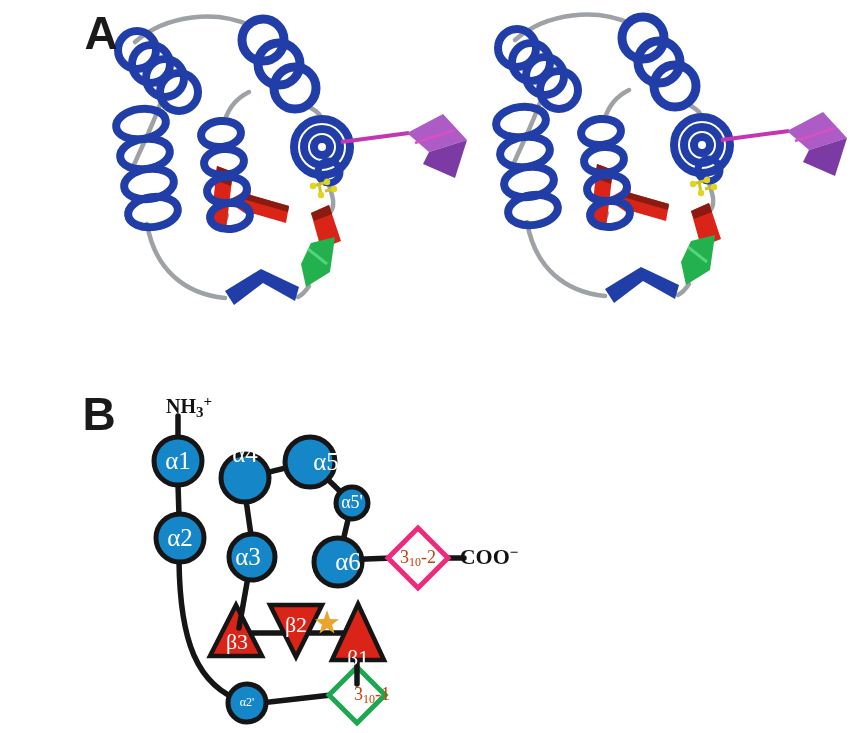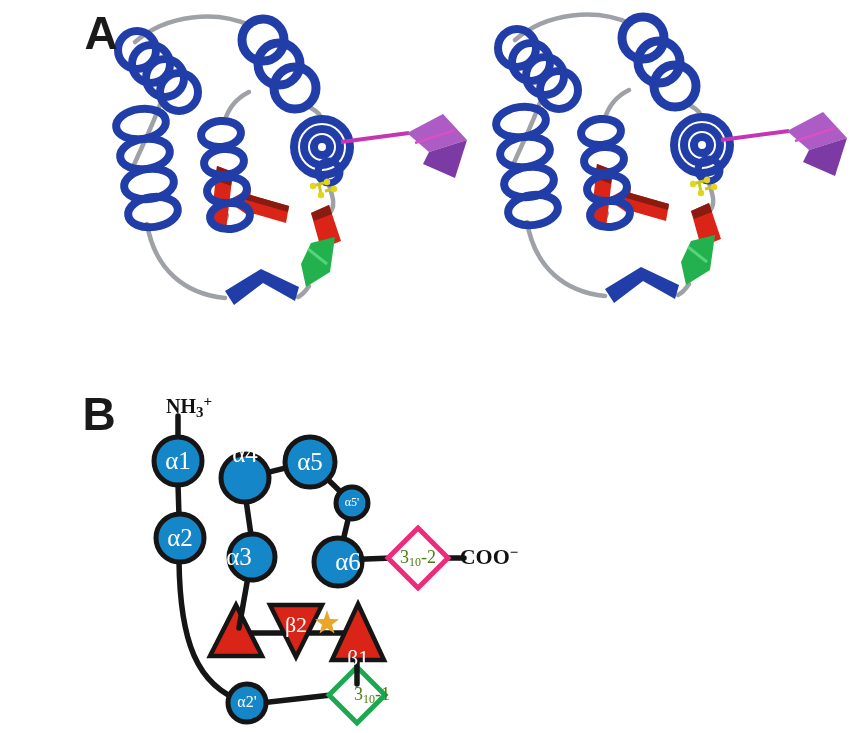--- a/index.html
+++ b/index.html
@@ -3,28 +3,28 @@
 <meta charset="utf-8">
 <style>
   html,body{margin:0;padding:0;background:#ffffff;}
   .page{position:relative;width:861px;height:733px;background:#fff;overflow:hidden;
         font-family:"Liberation Serif",serif;}
   svg.art{position:absolute;left:0;top:0;}
   .lbl{position:absolute;transform:translate(-50%,-50%);white-space:nowrap;
        color:#111;line-height:1;font-family:Liberation Serif, serif;}
   .panel-letter{font-family:"Liberation Sans",sans-serif;font-weight:900;font-size:46px;color:#1a1a1a;}
   .node{color:#fff;font-size:25px;}
-  .node.small{font-size:12px;}
-  .node.small2{font-size:16px;}
+  .node.small{font-size:18px;}
+  .node.small2{font-size:12px;}
   .beta{color:#fff;font-size:22px;}
   .term{font-weight:bold;font-size:20px;color:#111;}
   .term.coo{font-size:22px;text-align:center;}
   .term .sb{font-size:15px;vertical-align:-4px;font-weight:bold;}
   .term .sp{font-size:15px;vertical-align:7px;font-weight:bold;}
-  .g310{font-size:18px;color:#4d7c0f;}
+  .g310{font-size:18px;color:#c2410c;}
   .g310 .sb{font-size:12px;vertical-align:-3px;}
 </style>
 </head>
 <body>
 
 <div class="page">
 
   <svg class="art" width="861" height="733" viewBox="0 0 861 733">
     <defs>
       <g id="protein-art">
@@ -157,27 +157,27 @@
   <div class="lbl term" style="left:189px;top:407px">
     <span>NH</span><span class="sb">3</span><span class="sp">+</span>
   </div>
   <div class="lbl term coo" style="left:489px;top:556px">
     <span>COO</span><span class="sp">−</span>
   </div>
 
   <div class="lbl node" style="left:178px;top:460px">α1</div>
   <div class="lbl node" style="left:180px;top:537px">α2</div>
   <div class="lbl node" style="left:245px;top:453px">α4</div>
-  <div class="lbl node" style="left:310px;top:461px">α5</div>
+  <div class="lbl node" style="left:326px;top:461px">α5</div>
   <div class="lbl node small" style="left:352px;top:502px">α5'</div>
-  <div class="lbl node" style="left:239px;top:556px">α3</div>
+  <div class="lbl node" style="left:248px;top:556px">α3</div>
   <div class="lbl node" style="left:348px;top:561px">α6</div>
   <div class="lbl node small2" style="left:247px;top:702px">α2'</div>
 
-  <div class="lbl beta" style="left:237px;top:674px">β3</div>
+  <div class="lbl beta" style="left:237px;top:642px">β3</div>
   <div class="lbl beta" style="left:296px;top:625px">β2</div>
   <div class="lbl beta" style="left:358px;top:658px">β1</div>
 
   <div class="lbl g310" style="left:418px;top:558px">
     <span>3</span><span class="sb">10</span><span>-2</span>
   </div>
   <div class="lbl g310" style="left:372px;top:695px">
     <span>3</span><span class="sb">10</span><span>-1</span>
   </div>
 

